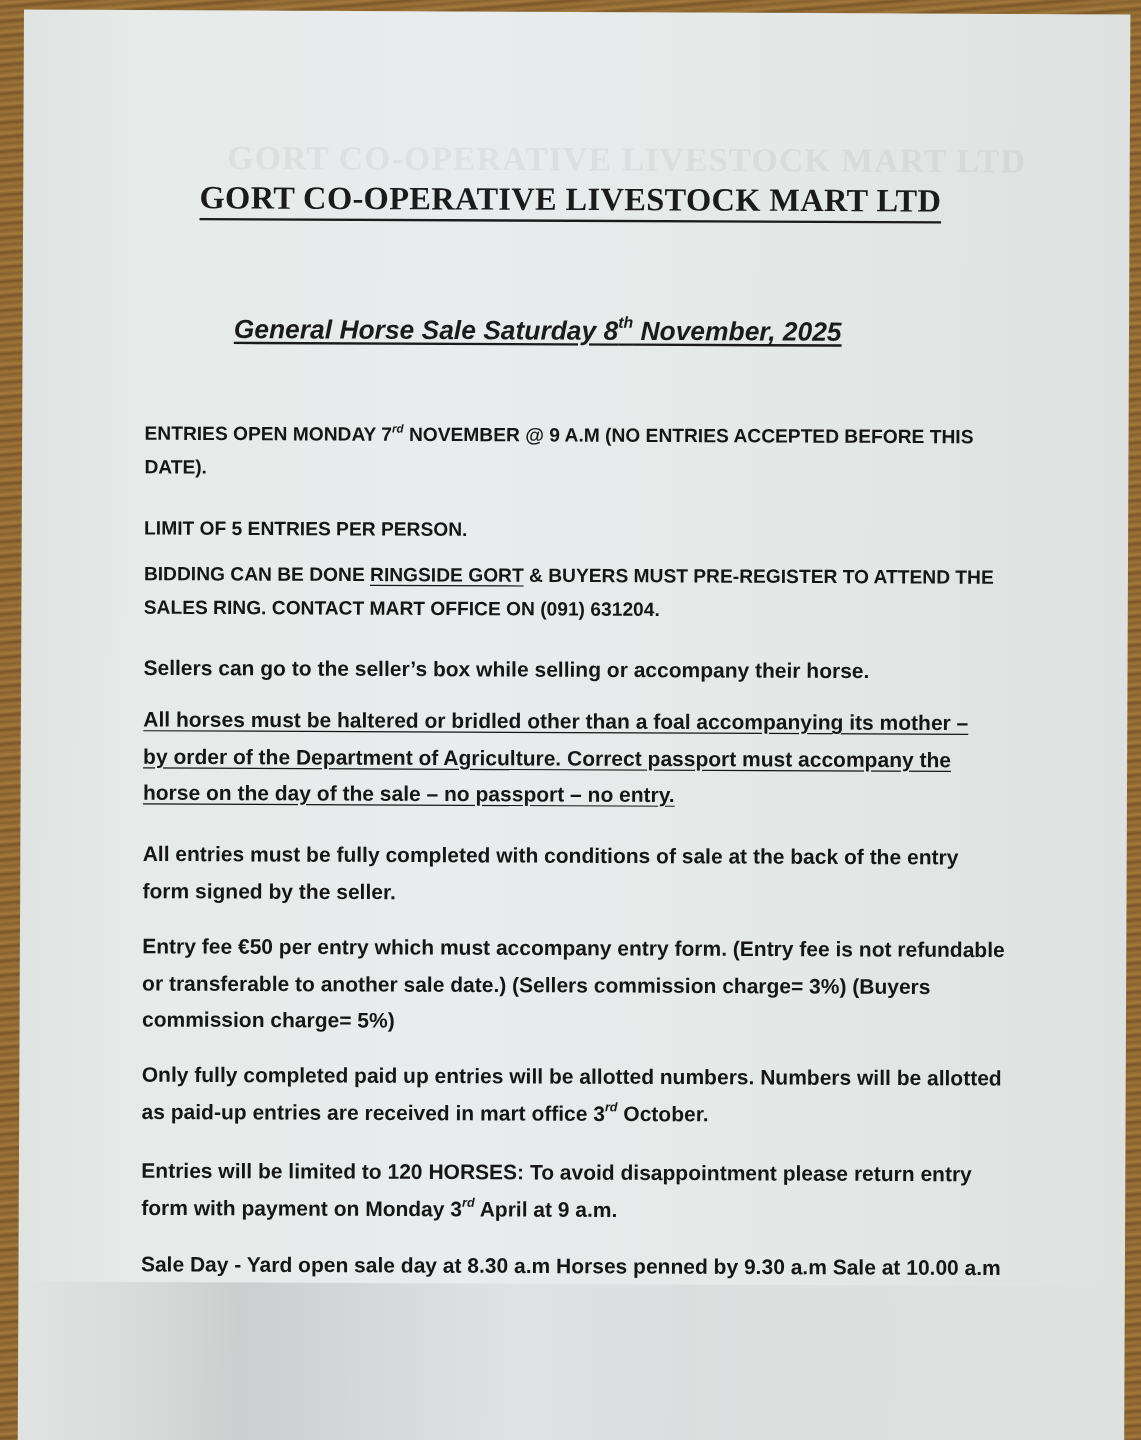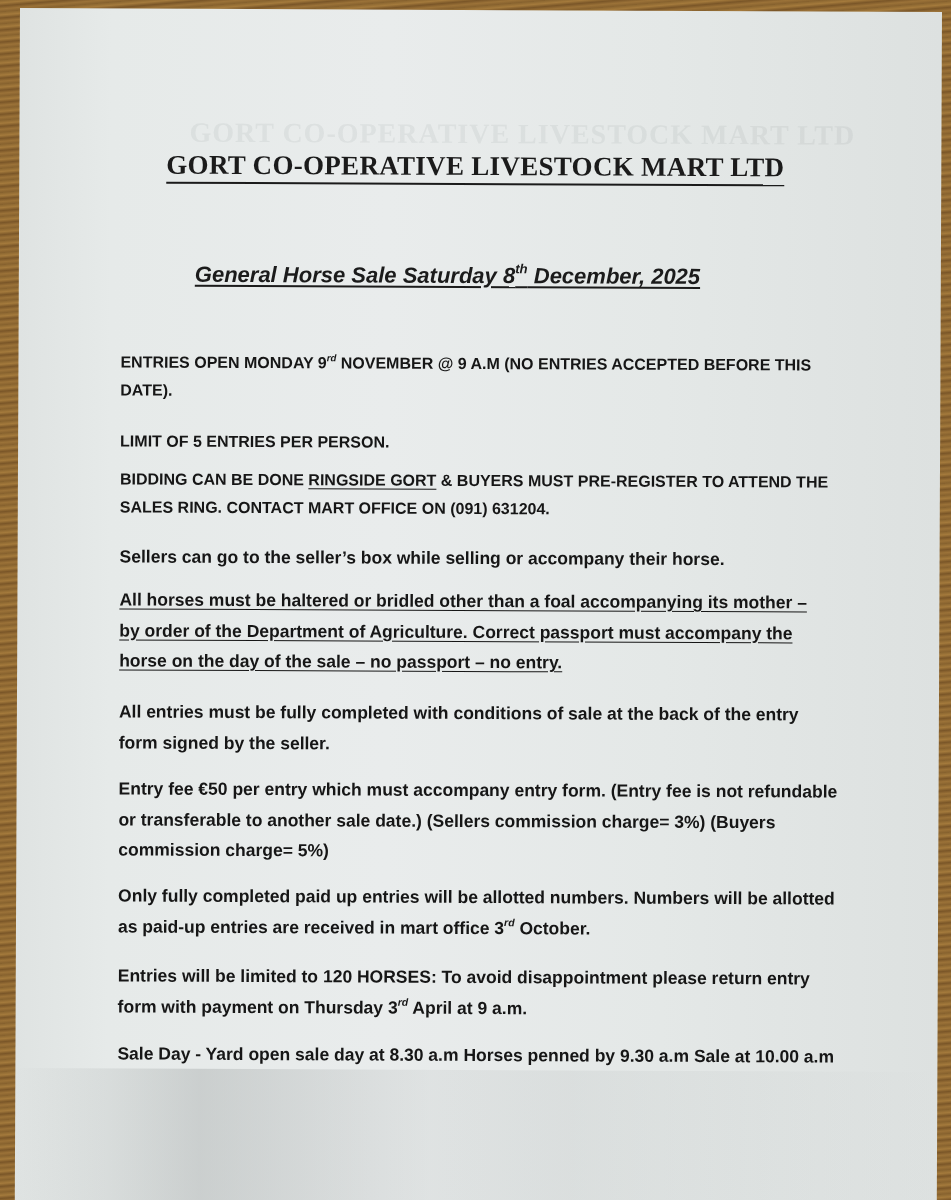--- a/index.html
+++ b/index.html
@@ -45,25 +45,25 @@
 </style>
 </head>
 <body>
 
 <div class="paper">
   <div class="ghost">GORT CO-OPERATIVE LIVESTOCK MART LTD</div>
 
   <div class="title">GORT CO-OPERATIVE LIVESTOCK MART LTD</div>
 
   <div class="subtitle">
-    <span>General Horse Sale Saturday 8</span><sup>th</sup><span> December, 2025</span>
+    <span>General Horse Sale Saturday 8</span><sup>th</sup><span> November, 2025</span>
   </div>
 
   <div class="para caps" style="top:340px; width:720px;">
-    <span>ENTRIES OPEN MONDAY 9</span><sup>rd</sup><span> NOVEMBER @ 9 A.M (NO ENTRIES ACCEPTED BEFORE THIS DATE).</span>
+    <span>ENTRIES OPEN MONDAY 7</span><sup>rd</sup><span> NOVEMBER @ 9 A.M (NO ENTRIES ACCEPTED BEFORE THIS DATE).</span>
   </div>
 
   <div class="para caps" style="top:419px;">LIMIT OF 5 ENTRIES PER PERSON.</div>
 
   <div class="para caps" style="top:457px; width:735px;">
     <span>BIDDING CAN BE DONE </span><span class="u">RINGSIDE GORT</span><span> &amp; BUYERS MUST PRE-REGISTER TO ATTEND THE SALES RING. CONTACT MART OFFICE ON (091) 631204.</span>
   </div>
 
   <div class="para body" style="top:533px;">Sellers can go to the seller’s box while selling or accompany their horse.</div>
 
@@ -71,17 +71,17 @@
 
   <div class="para body" style="top:688px; width:720px;">All entries must be fully completed with conditions of sale at the back of the entry form signed by the seller.</div>
 
   <div class="para body" style="top:765px; width:725px;">Entry fee €50 per entry which must accompany entry form. (Entry fee is not refundable or transferable to another sale date.) (Sellers commission charge= 3%) (Buyers commission charge= 5%)</div>
 
   <div class="para body" style="top:872px; width:720px;">
     <span>Only fully completed paid up entries will be allotted numbers. Numbers will be allotted as paid-up entries are received in mart office 3</span><sup>rd</sup><span> October.</span>
   </div>
 
   <div class="para body" style="top:952px; width:720px;">
-    <span>Entries will be limited to 120 HORSES: To avoid disappointment please return entry form with payment on Thursday 3</span><sup>rd</sup><span> April at 9 a.m.</span>
+    <span>Entries will be limited to 120 HORSES: To avoid disappointment please return entry form with payment on Monday 3</span><sup>rd</sup><span> April at 9 a.m.</span>
   </div>
 
   <div class="para body" style="top:1030px; width:720px;">Sale Day - Yard open sale day at 8.30 a.m  Horses penned by 9.30 a.m  Sale at 10.00 a.m</div>
 </div>
 
 </body></html>

